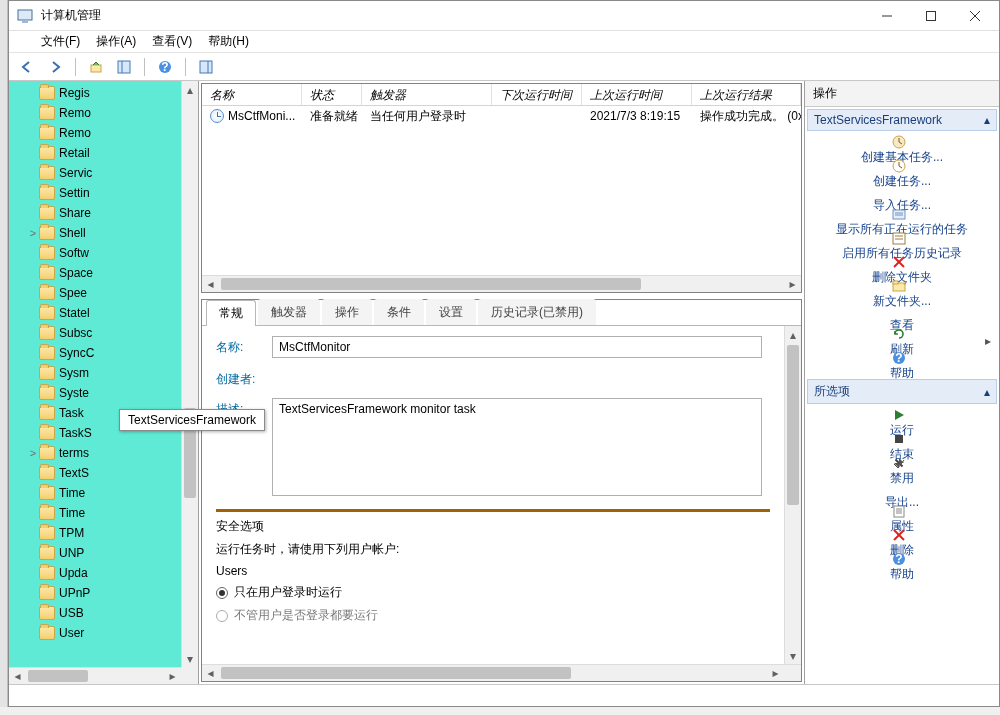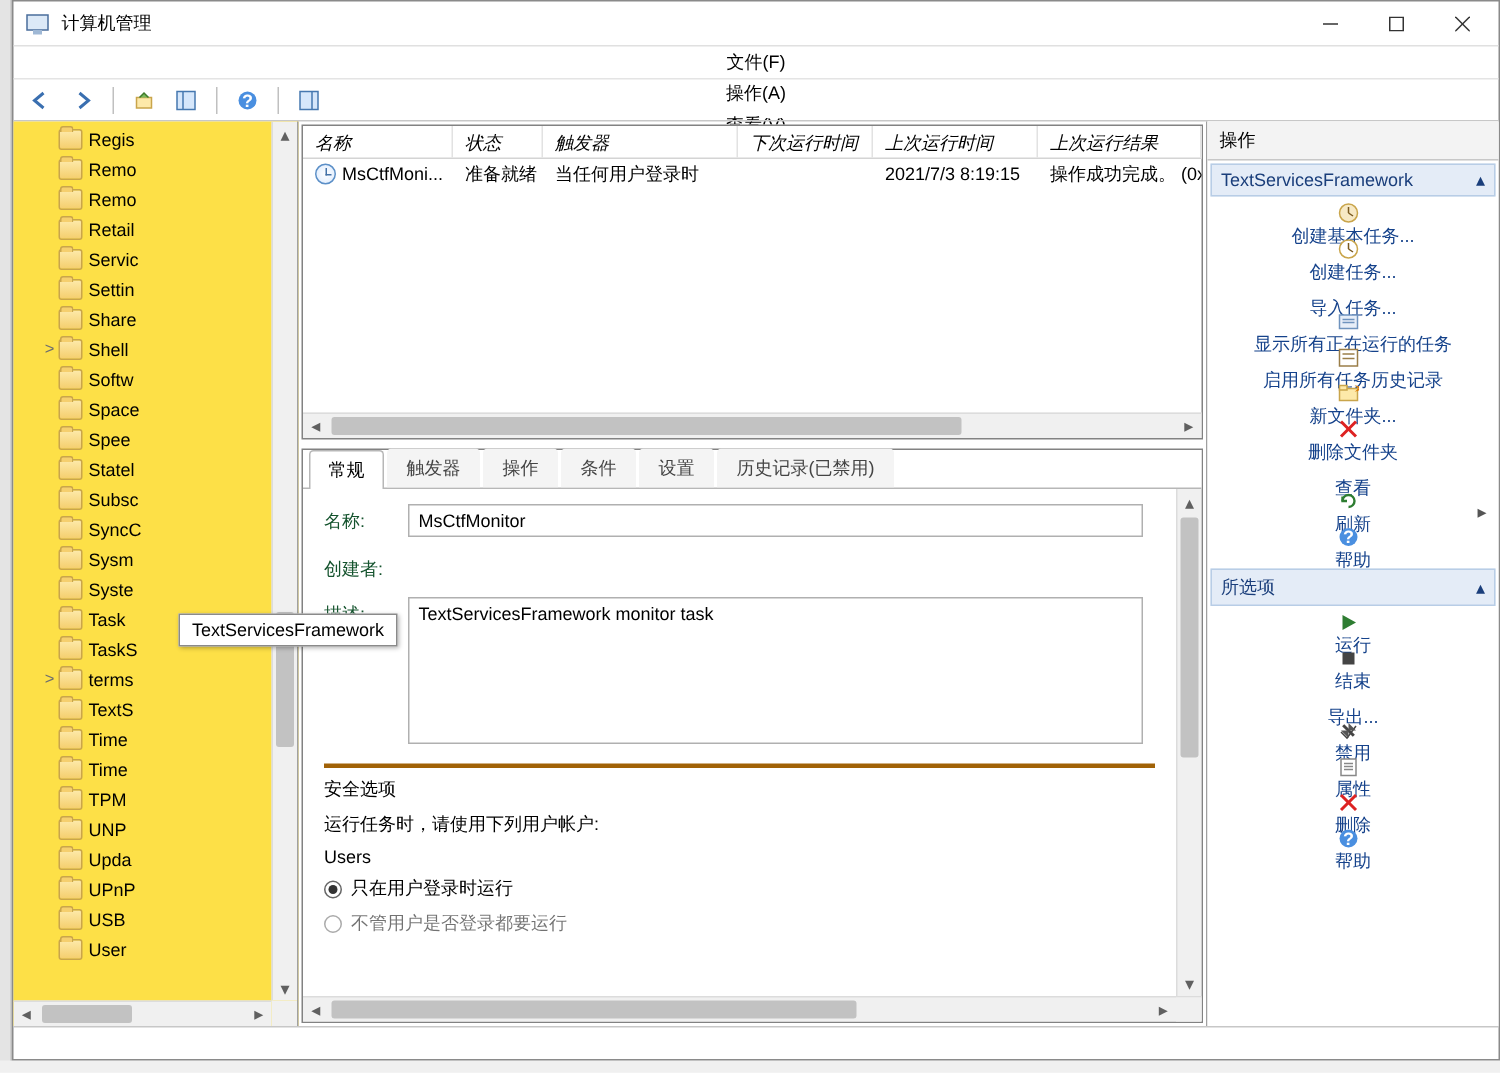--- a/index.html
+++ b/index.html
@@ -2,29 +2,29 @@
 <html><head>
 <meta charset="utf-8">
 <style>
   * { margin: 0; padding: 0; box-sizing: border-box; font-family: "Microsoft YaHei", "Segoe UI", Tahoma, sans-serif; font-size: 12px; }
   html, body { height: 100%; background: #f0f0f0; }
   .window { position: absolute; left: 8px; top: 0; width: 992px; height: 707px; background: #fff; border: 1px solid #8a8a8a; display: flex; flex-direction: column; }
   .titlebar { display: flex; align-items: center; height: 30px; padding: 0 2px; border-bottom: 1px solid #e0e0e0; }
   .titlebar .app-icon { width: 16px; height: 16px; margin: 0 6px; display: inline-flex; align-items: center; justify-content: center; }
   .titlebar .title { flex: 1; padding-left: 2px; }
   .titlebar .win-btn { width: 44px; height: 30px; display: inline-flex; align-items: center; justify-content: center; color: #333; }
-  .menubar { display: flex; align-items: center; height: 22px; padding: 0 24px; border-bottom: 1px solid #e4e4e4; flex-direction: column; }
+  .menubar { display: flex; align-items: center; height: 22px; padding: 0 24px; border-bottom: 1px solid #e4e4e4; }
   .menubar span { padding: 2px 8px; }
   .toolbar { display: flex; align-items: center; height: 28px; padding: 0 6px; border-bottom: 1px solid #c7c7c7; gap: 4px; }
   .tbtn { width: 24px; height: 22px; display: inline-flex; align-items: center; justify-content: center; border: 1px solid transparent; border-radius: 2px; }
   .tsep { width: 1px; height: 18px; background: #c0c0c0; margin: 0 4px; }
   .body { flex: 1; display: flex; min-height: 0; padding: 0 0 0 0; }
   .statusbar { height: 22px; border-top: 1px solid #c7c7c7; display: flex; align-items: center; padding: 0 6px; }
   
-  .nav { width: 190px; border-right: 1px solid #a0a0a0; overflow: hidden; position: relative; display: flex; flex-direction: column; background: #fde047; }
+  .nav { width: 190px; border-right: 1px solid #a0a0a0; overflow: hidden; position: relative; display: flex; flex-direction: column; background: #5eead4; }
   .nav-list { flex: 1; overflow-y: hidden; overflow-x: hidden; padding-top: 2px; display: block; }
   .nav-item { display: flex; align-items: center; height: 20px; padding-left: 18px; white-space: nowrap; }
   .nav-item .expander { width: 12px; color: #6f6f6f; text-align: center; font-size: 11px; }
   .nav-item .folder { width: 16px; height: 14px; background: linear-gradient(#fde9a9, #f5cf6e); border: 1px solid #c9a54b; border-radius: 2px; position: relative; margin-right: 4px; }
   .nav-item .folder::before { content: ""; position: absolute; top: -3px; left: 0; width: 7px; height: 3px; background: #f5cf6e; border: 1px solid #c9a54b; border-bottom: none; border-radius: 2px 2px 0 0; }
   .nav-scrollbar-v { position: absolute; right: 0; top: 0; bottom: 17px; width: 17px; background: #f0f0f0; border-left: 1px solid #dcdcdc; display: flex; flex-direction: column; }
   .nav-scrollbar-v .arrow { height: 17px; display: flex; align-items: center; justify-content: center; color: #606060; }
   .nav-scrollbar-v .track { flex: 1; position: relative; }
   .nav-scrollbar-v .thumb { position: absolute; left: 2px; right: 2px; top: 310px; height: 90px; background: #c2c2c2; border-radius: 2px; }
   .nav-scrollbar-h { position: absolute; left: 0; right: 17px; bottom: 0; height: 17px; background: #f0f0f0; border-top: 1px solid #dcdcdc; display: flex; }
@@ -49,21 +49,21 @@
   .grid-sb-h .track { flex: 1; position: relative; }
   .grid-sb-h .thumb { position: absolute; top: 2px; bottom: 2px; left: 2px; width: 420px; background: #c2c2c2; border-radius: 2px; }
   
   .details { flex: 1; border: 1px solid #828282; background: #fff; display: flex; flex-direction: column; min-height: 0; }
   .tabs { display: flex; height: 26px; align-items: flex-end; padding-left: 4px; border-bottom: 1px solid #b7b7b7; background: #fff; }
   .tab { padding: 4px 12px; border: 1px solid transparent; border-bottom: none; margin-right: 2px; background: #f4f4f4; color: #444; border-radius: 3px 3px 0 0; text-align: center; }
   .tab.active { background: #fff; border-color: #b7b7b7; position: relative; top: 1px; color: #000; }
   .details-body { flex: 1; overflow: hidden; display: flex; }
   .details-content { flex: 1; padding: 10px 14px; overflow: hidden; }
   .form-row { display: flex; align-items: flex-start; margin-bottom: 10px; }
-  .form-label { width: 56px; color: #14532d; padding-top: 3px; }
+  .form-label { width: 56px; color: #0369a1; padding-top: 3px; }
   .form-value input[type=text], .form-value textarea { width: 490px; border: 1px solid #b0b0b0; background: #fff; padding: 3px 6px; font-family: inherit; font-size: 12px; }
   .form-value textarea { height: 98px; resize: none; }
   .sec-group { margin-top: 8px; }
   .sec-title { margin-bottom: 6px; }
   .sec-line { margin-bottom: 6px; }
   .details-sb-v { width: 17px; background: #f0f0f0; border-left: 1px solid #dcdcdc; display: flex; flex-direction: column; }
   .details-sb-v .arrow { height: 17px; display: flex; align-items: center; justify-content: center; color: #606060; }
   .details-sb-v .track { flex: 1; position: relative; }
   .details-sb-v .thumb { position: absolute; left: 2px; right: 2px; top: 2px; height: 160px; background: #c2c2c2; border-radius: 2px; }
   .details-sb-h { height: 17px; background: #f0f0f0; border-top: 1px solid #dcdcdc; display: flex; }
@@ -458,35 +458,35 @@
                 <rect x="1" y="2" width="12" height="11" fill="#fff" stroke="#9a7e48"></rect>
                 <line x1="3" y1="5" x2="11" y2="5" stroke="#9a7e48"></line>
                 <line x1="3" y1="8" x2="11" y2="8" stroke="#9a7e48"></line>
               </svg>
             </span>
             <span>启用所有任务历史记录</span>
           </div>
           <div class="act-item">
             <span class="ic">
               <svg width="14" height="14">
+                <line x1="2" y1="2" x2="12" y2="12" stroke="#d22" stroke-width="2"></line>
+                <line x1="12" y1="2" x2="2" y2="12" stroke="#d22" stroke-width="2"></line>
+              </svg>
+            </span>
+            <span>删除文件夹</span>
+          </div>
+          <div class="act-item">
+            <span class="ic">
+              <svg width="14" height="14">
                 <rect x="1" y="4" width="12" height="8" fill="#fde9a9" stroke="#c9a54b"></rect>
                 <rect x="1" y="2" width="5" height="3" fill="#fde9a9" stroke="#c9a54b"></rect>
                 <text x="10" y="8" font-size="9" fill="#e07a00">✶</text>
               </svg>
             </span>
             <span>新文件夹...</span>
-          </div>
-          <div class="act-item">
-            <span class="ic">
-              <svg width="14" height="14">
-                <line x1="2" y1="2" x2="12" y2="12" stroke="#d22" stroke-width="2"></line>
-                <line x1="12" y1="2" x2="2" y2="12" stroke="#d22" stroke-width="2"></line>
-              </svg>
-            </span>
-            <span>删除文件夹</span>
           </div>
           <div class="act-item">
             <span class="ic">
               <svg width="14" height="14"></svg>
             </span>
             <span>查看</span>
             <span class="arrow-r">▸</span>
           </div>
           <div class="act-item">
             <span class="ic">
@@ -523,38 +523,38 @@
           <div class="act-item">
             <span class="ic">
               <svg width="14" height="14">
                 <rect x="3" y="3" width="8" height="8" fill="#444"></rect>
               </svg>
             </span>
             <span>结束</span>
           </div>
           <div class="act-item">
             <span class="ic">
-              <svg width="14" height="14"></svg>
-            </span>
-            <span>导出...</span>
-          </div>
-          <div class="act-item">
-            <span class="ic">
               <svg width="14" height="14">
                 <path d="M12 4 L6 12 L2 8" fill="none" stroke="#444" stroke-width="1"></path>
                 <path d="M2 7 L12 7" stroke="#444" stroke-width="2" transform="rotate(45 7 7)"></path>
                 <path d="M7 3 L7 13" stroke="#444" stroke-width="0"></path>
                 <polygon points="7,2 12,7 7,7" fill="#555"></polygon>
                 <polygon points="2,7 7,7 7,12" fill="#555"></polygon>
               </svg>
             </span>
             <span>禁用</span>
           </div>
           <div class="act-item">
             <span class="ic">
+              <svg width="14" height="14"></svg>
+            </span>
+            <span>导出...</span>
+          </div>
+          <div class="act-item">
+            <span class="ic">
               <svg width="14" height="14">
                 <rect x="2" y="2" width="10" height="11" fill="#fff" stroke="#888"></rect>
                 <line x1="4" y1="5" x2="10" y2="5" stroke="#888"></line>
                 <line x1="4" y1="7" x2="10" y2="7" stroke="#888"></line>
                 <line x1="4" y1="9" x2="10" y2="9" stroke="#888"></line>
               </svg>
             </span>
             <span>属性</span>
           </div>
           <div class="act-item">

